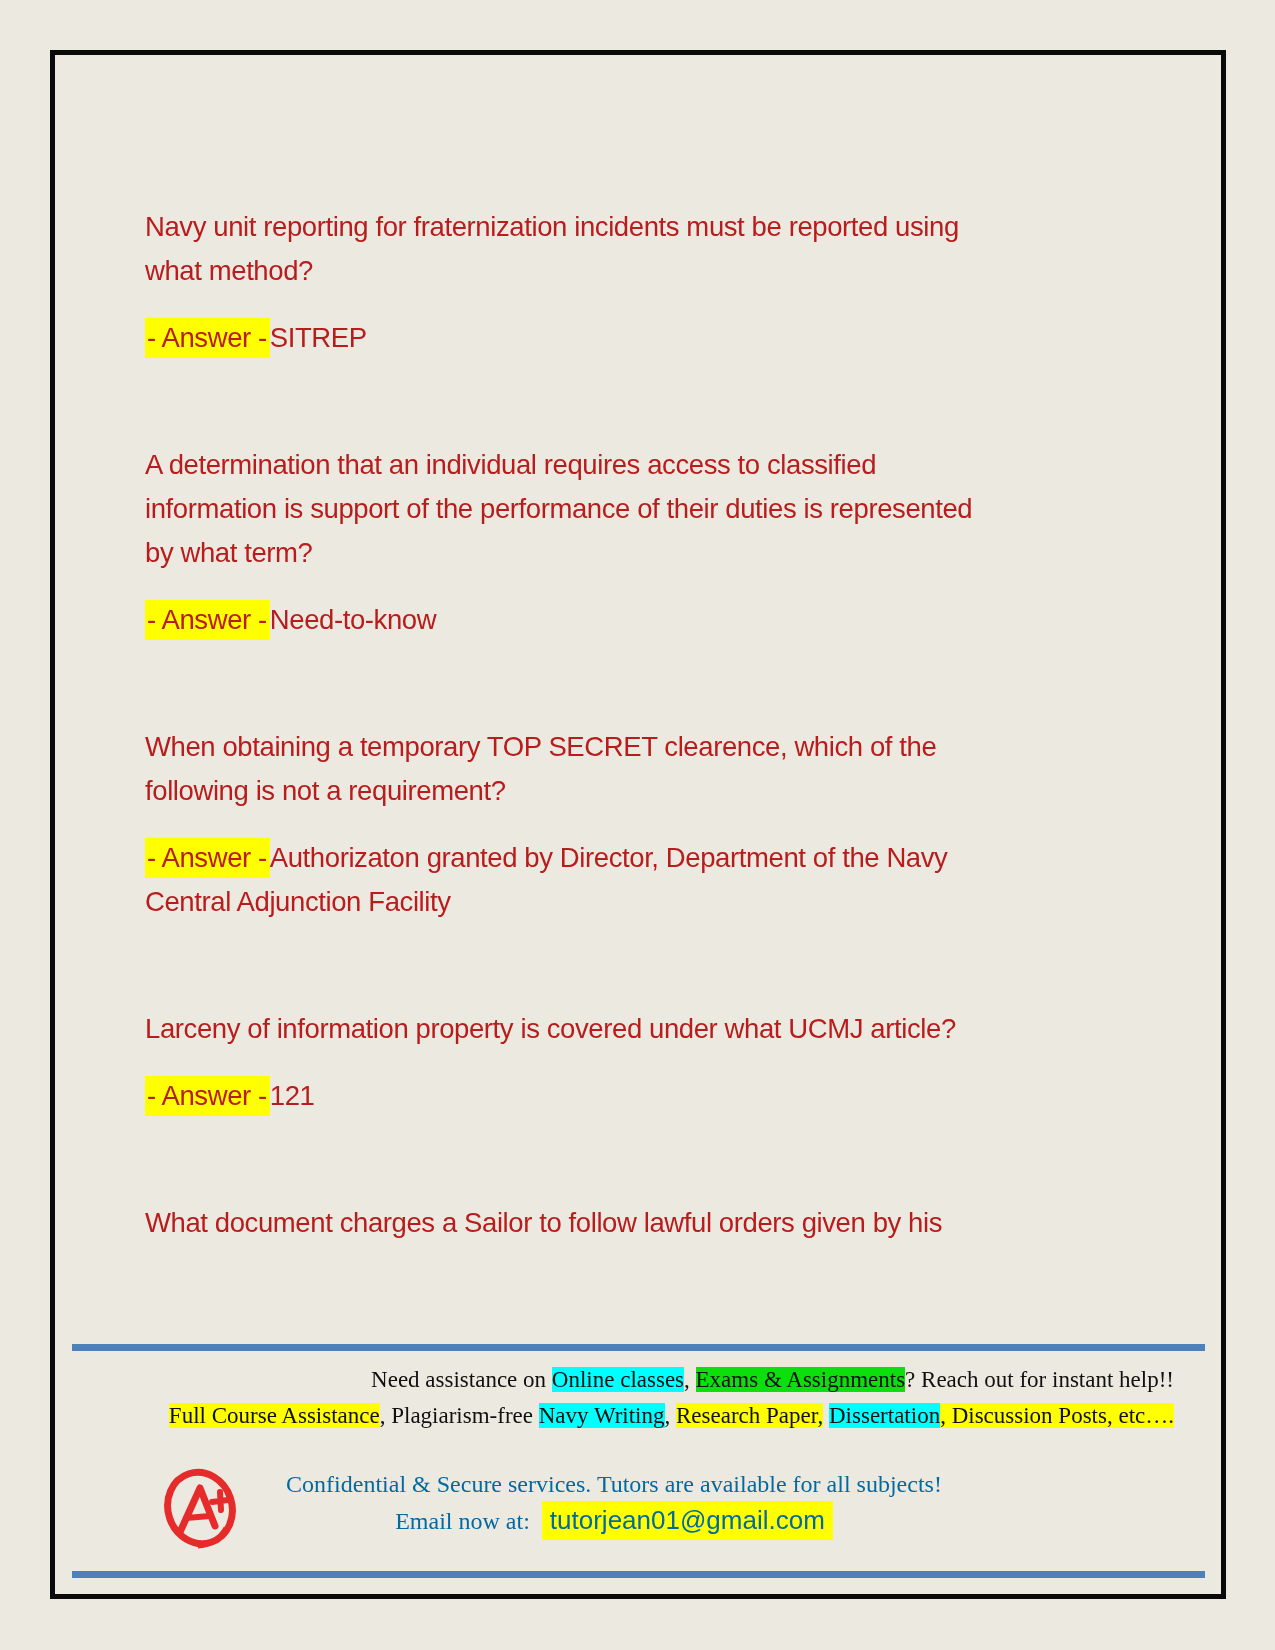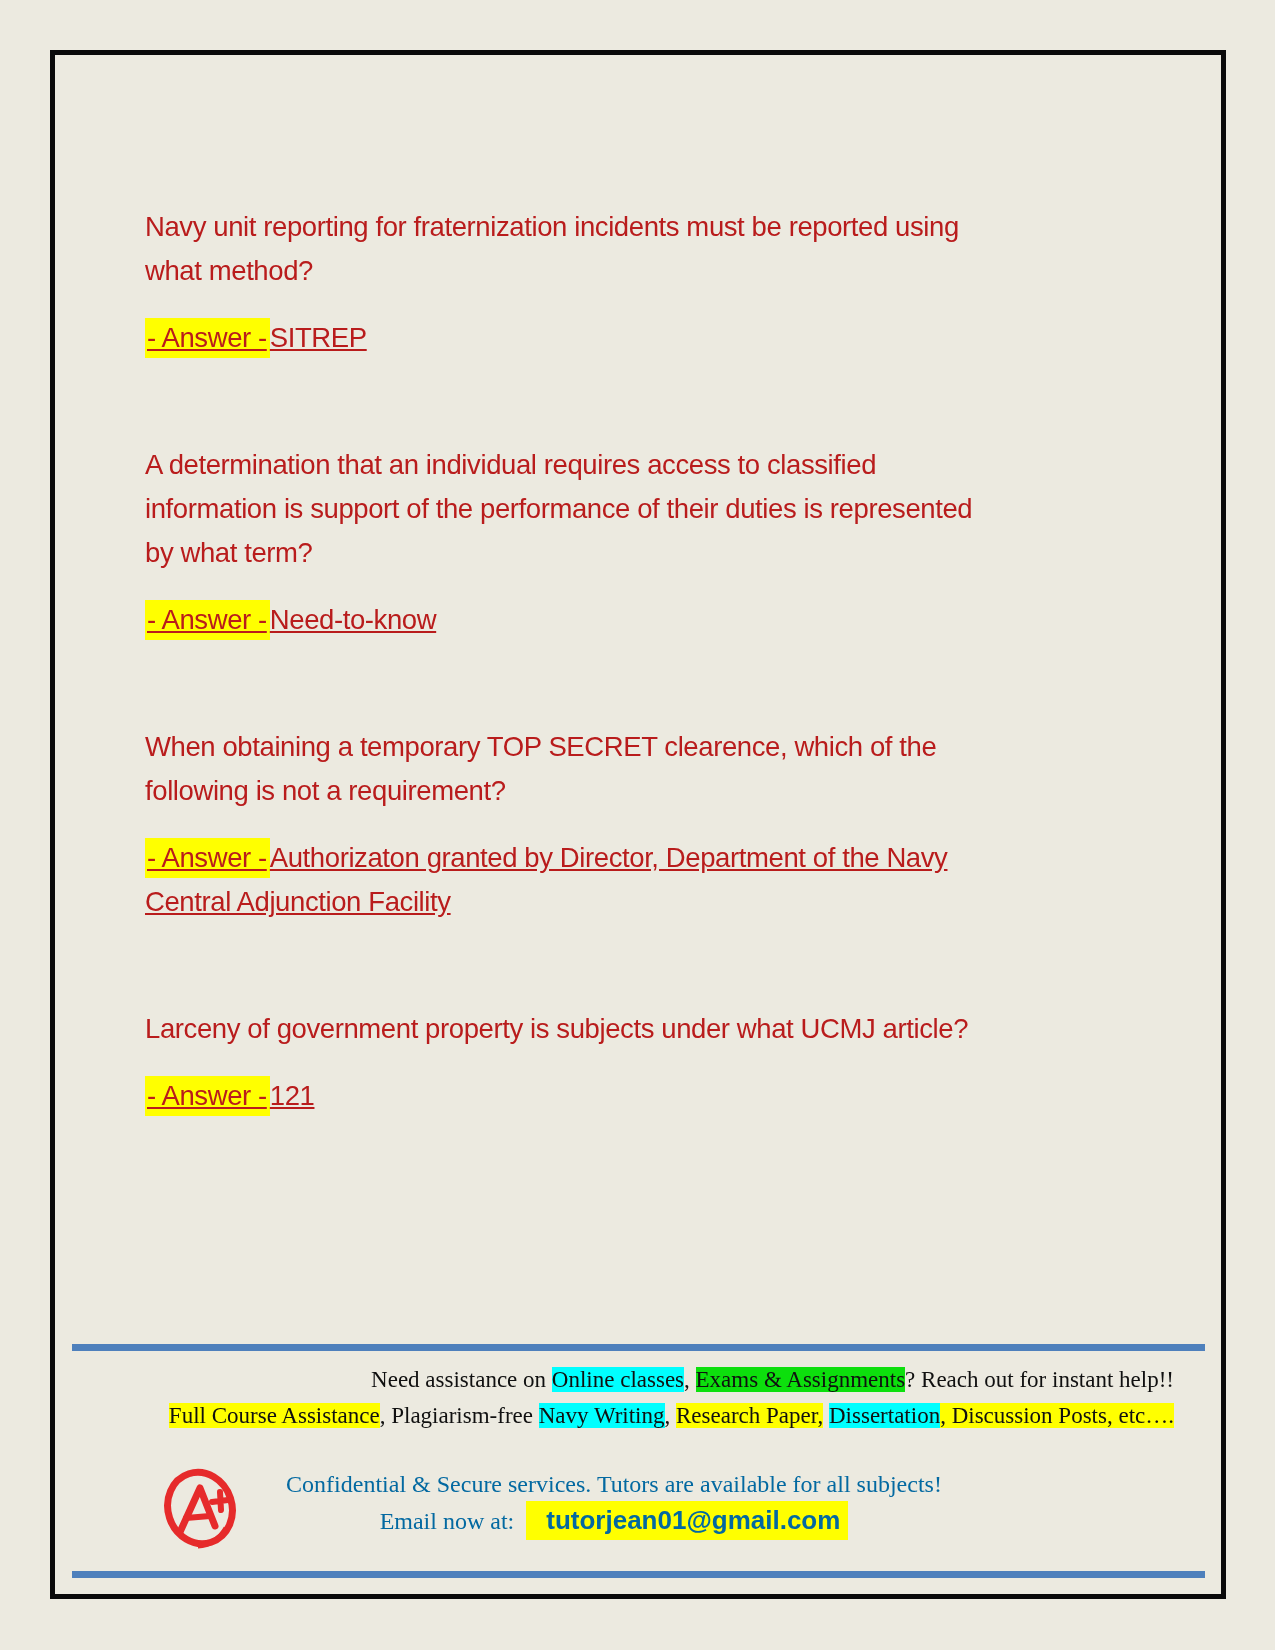--- a/index.html
+++ b/index.html
@@ -28,21 +28,21 @@
     left: 145px;
     top: 205px;
     width: 960px;
     color: #b91c1c;
     font-size: 27.5px;
     letter-spacing: -0.4px;
     line-height: 44px;
   }
   .qa-content .line { white-space: nowrap; }
   .question { margin: 0 0 23px 0; }
-  .answer   { margin: 0 0 83px 0; text-decoration: underline; }
+  .answer   { margin: 0 0 83px 0; }
   .answer-label {
     background: #ffff00;
     padding: 4px 3px 5px 2px;
   }
   
   .divider {
     position: absolute;
     left: 72px;
     width: 1133px;
     height: 7px;
@@ -72,24 +72,24 @@
     width: 1120px;
     text-align: center;
     font-family: "Liberation Serif", serif;
     font-size: 24px;
     line-height: 36px;
     color: #0369a1;
     white-space: nowrap;
   }
   .email-value {
     font-family: "Liberation Sans", sans-serif;
-    font-weight: bold;
+    font-weight: normal;
     font-size: 26px;
     background: #ffff00;
-    padding: 4px 8px 5px 20px;
+    padding: 4px 8px 5px 8px;
   }
   .aplus-logo {
     position: absolute;
     left: 160px;
     top: 1466px;
     width: 84px;
     height: 94px;
   }
 </style>
 </head>
@@ -120,26 +120,29 @@
     <div class="question">
       <div class="line">When obtaining a temporary TOP SECRET clearence, which of the</div>
       <div class="line">following is not a requirement?</div>
     </div>
     <div class="answer">
       <div class="line"><span class="answer-label">- Answer -</span><span>Authorizaton granted by Director, Department of the Navy</span></div>
       <div class="line">Central Adjunction Facility</div>
     </div>
 
     <div class="question">
-      <div class="line">Larceny of government property is subjects under what UCMJ article?</div>
+      <div class="line">Larceny of information property is covered under what UCMJ article?</div>
     </div>
     <div class="answer">
       <div class="line"><span class="answer-label">- Answer -</span><span>121</span></div>
     </div>
 
+    <div class="question">
+      <div class="line">What document charges a Sailor to follow lawful orders given by his</div>
+    </div>
 
   </div>
 
   <div class="divider" id="divider-top"></div>
 
   <div class="footer-lines">
     <div><span>Need assistance on </span><span class="seg-cyan">Online classes</span><span>, </span><span class="seg-green">Exams &amp; Assignments</span><span>? Reach out for instant help!!</span></div>
     <div><span class="seg-yellow">Full Course Assistance</span><span>, Plagiarism-free </span><span class="seg-cyan">Navy Writing</span><span>, </span><span class="seg-yellow">Research Paper,</span><span> </span><span class="seg-cyan">Dissertation</span><span class="seg-yellow">, Discussion Posts, etc….</span></div>
   </div>
 

